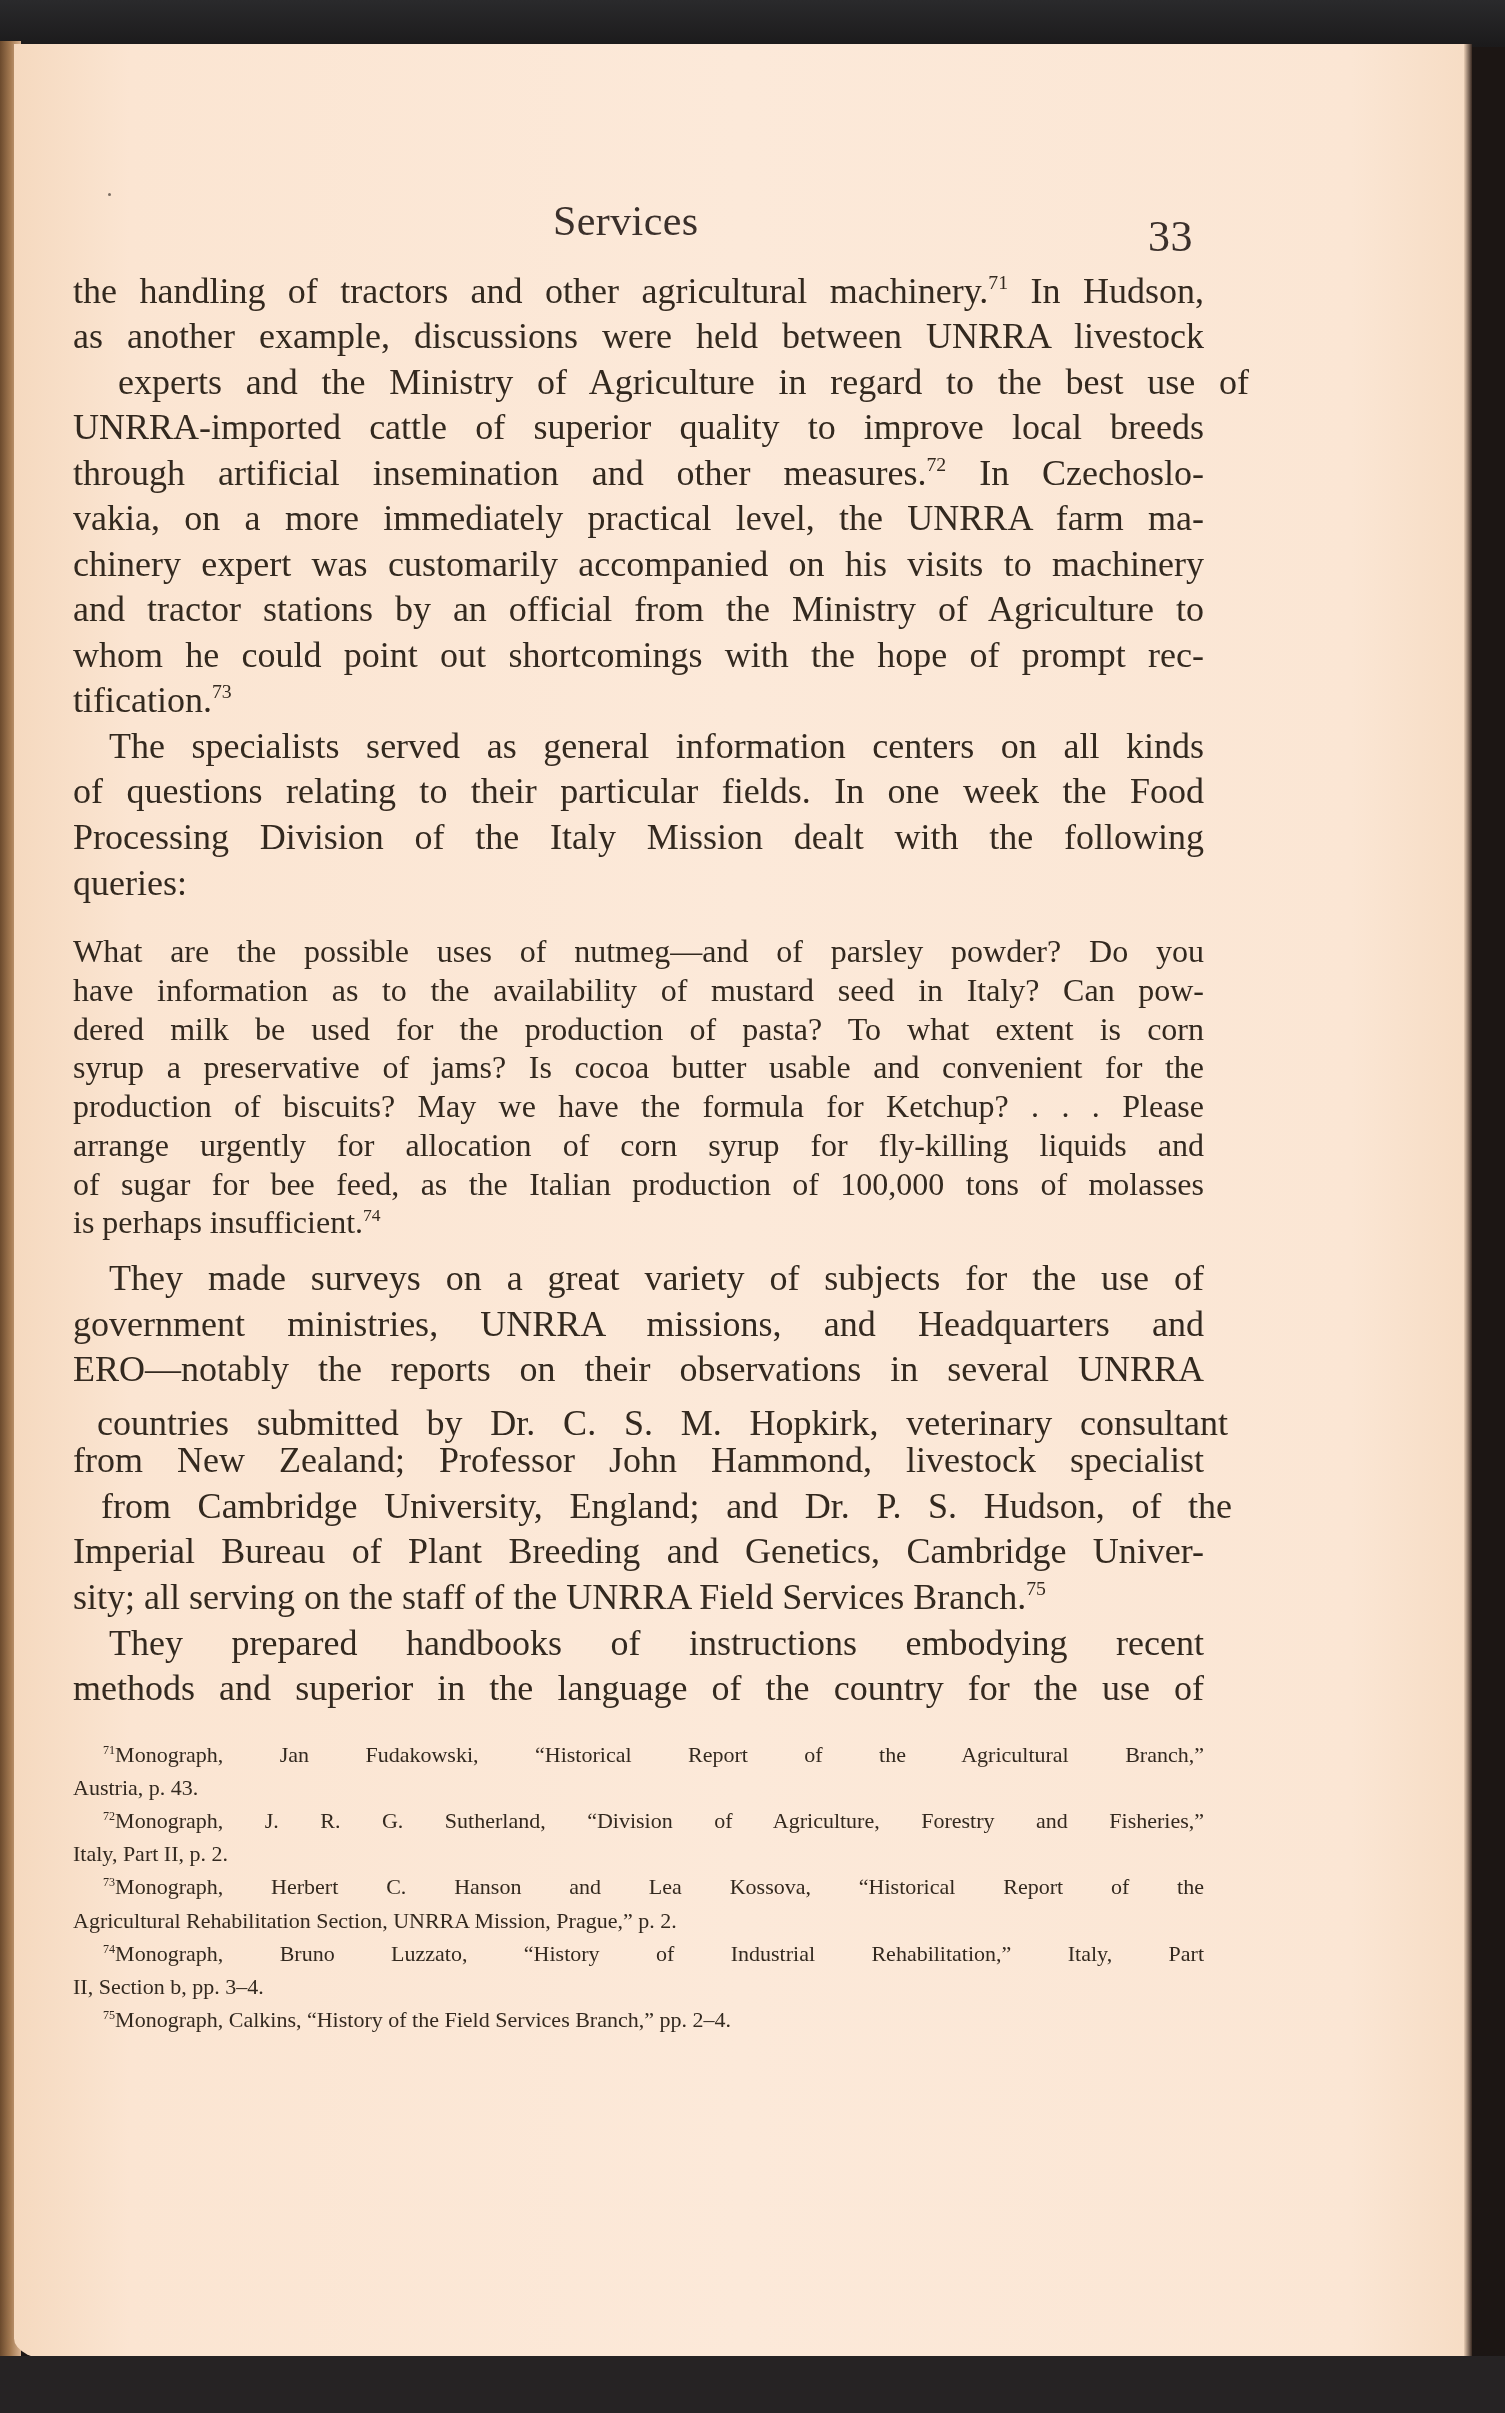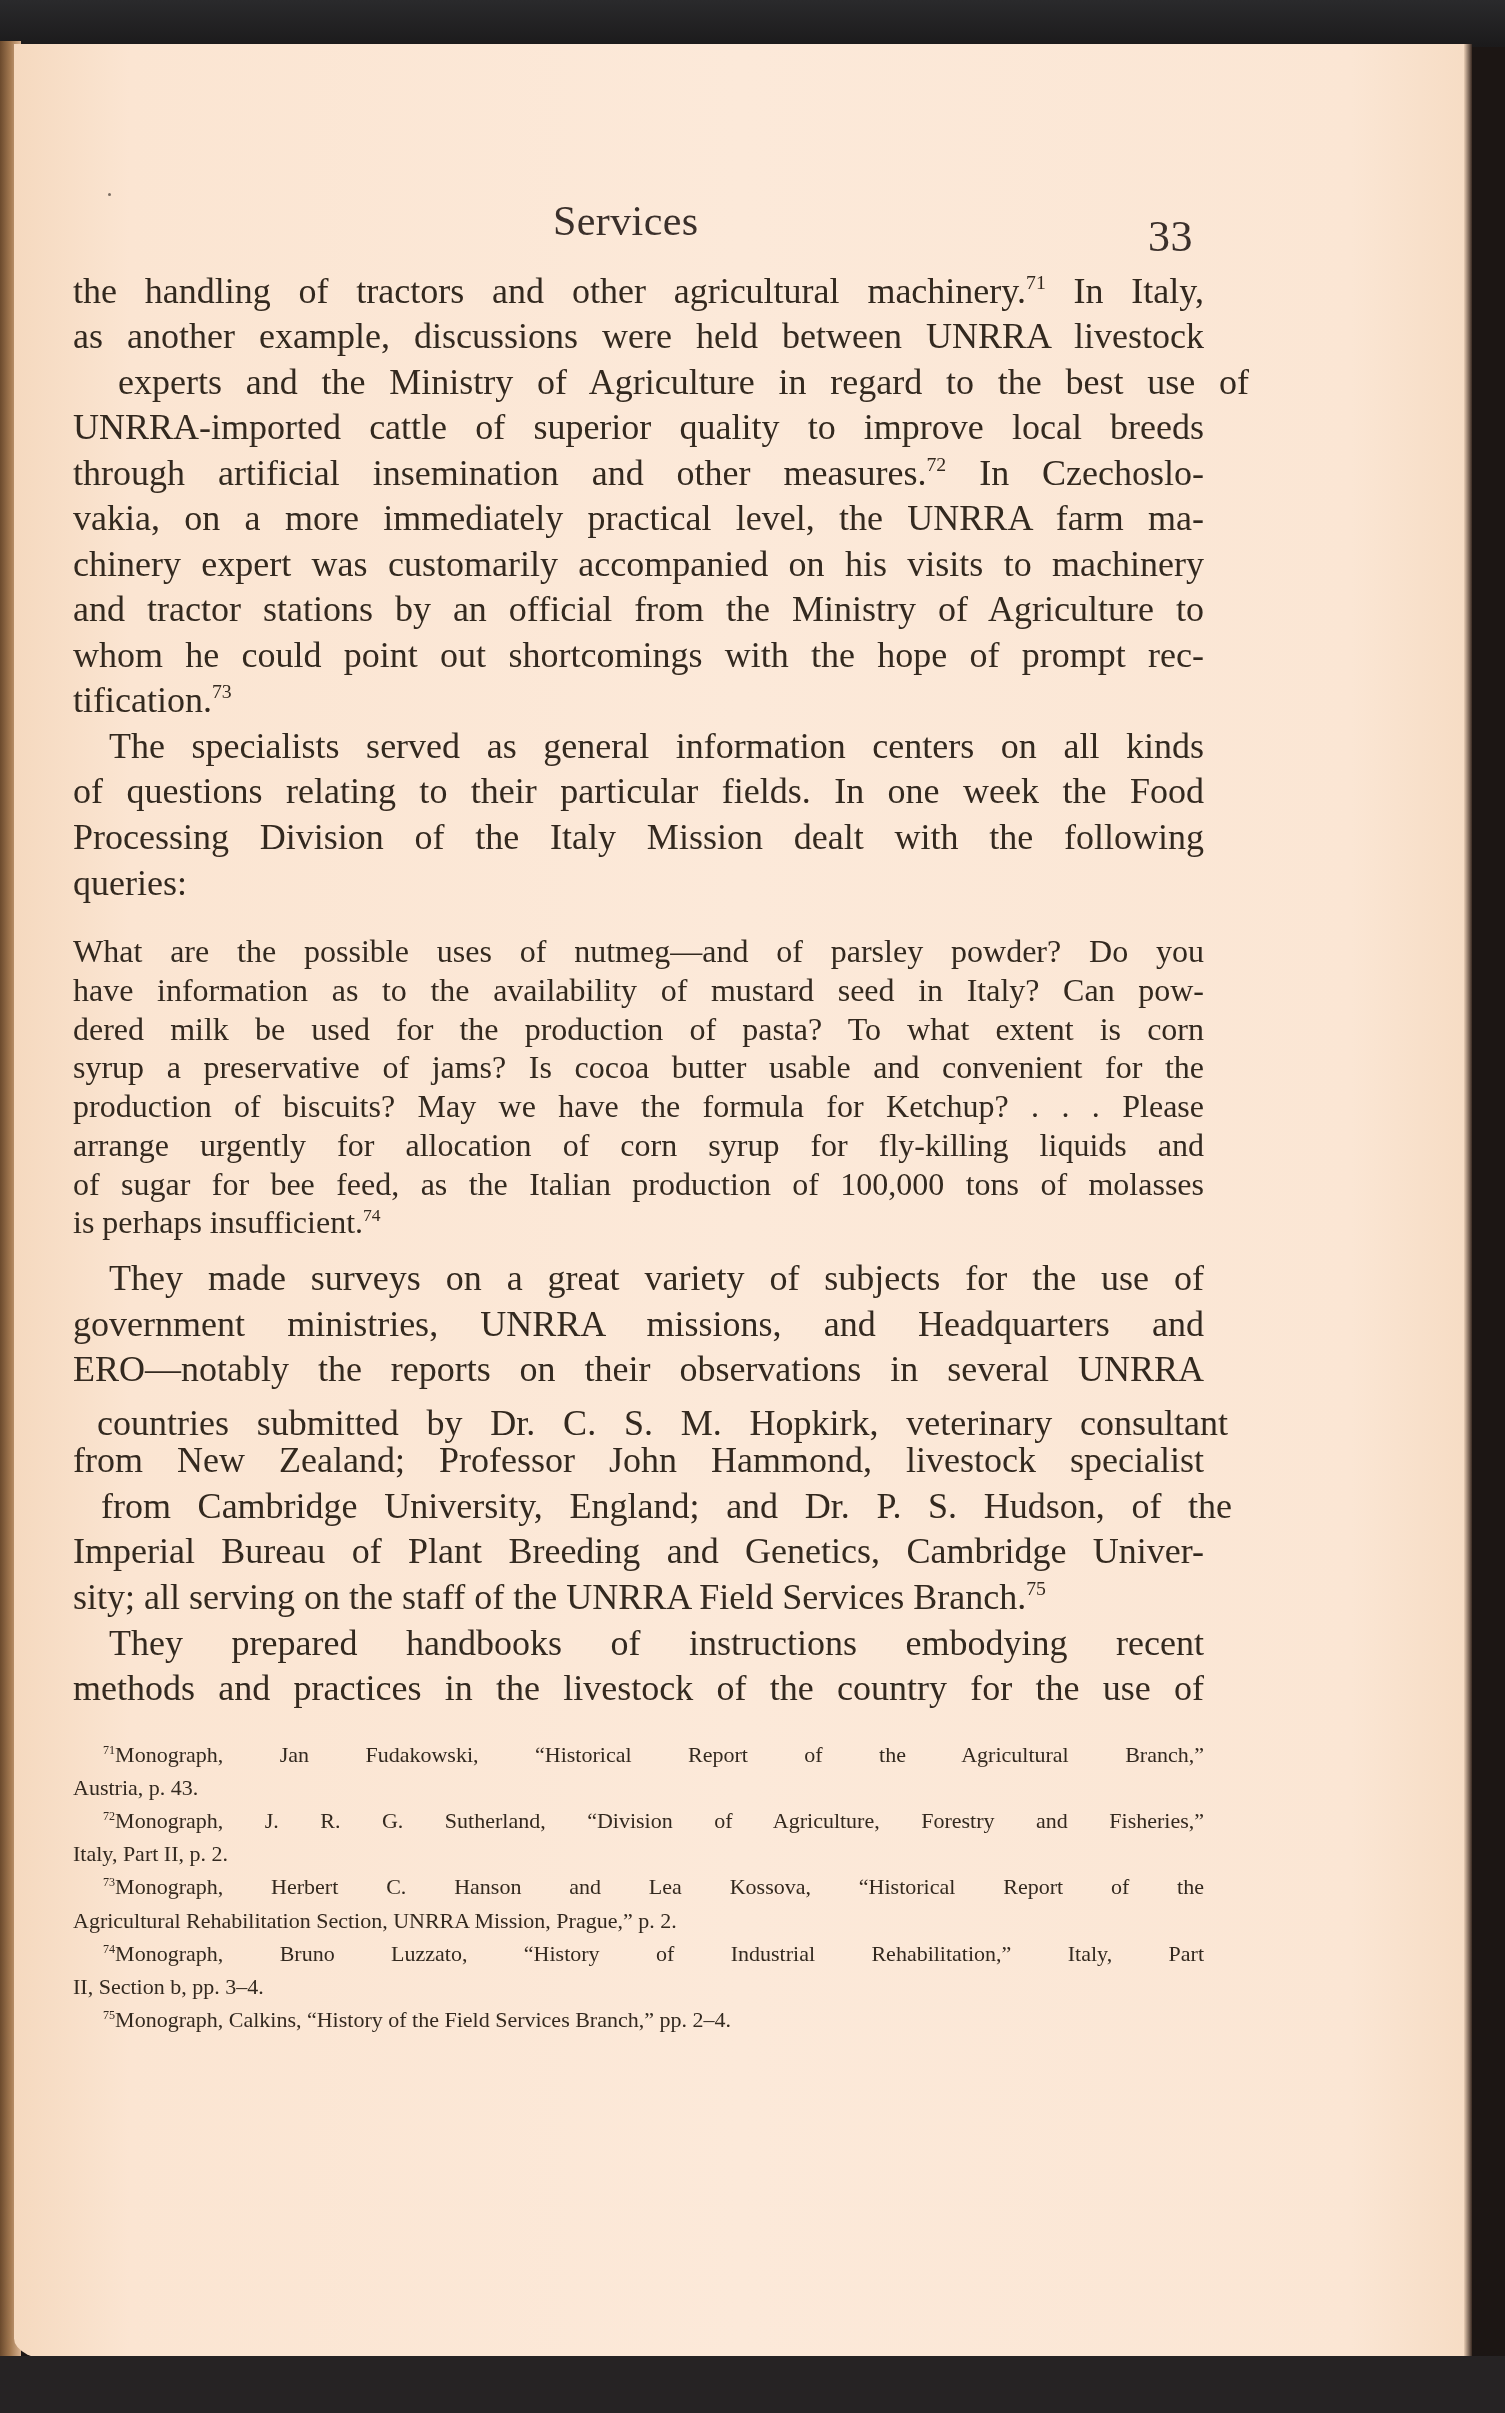--- a/index.html
+++ b/index.html
@@ -61,21 +61,21 @@
 <div class="page-edge"></div>
 <div class="scan-bottom"></div>
 <div class="dot"></div>
 
 <div class="running-head">
   <span class="title">Services</span>
   <span class="pagenum">33</span>
 </div>
 
 <div class="text body" id="body-text" style="top:0;">
-    <div class="line" style="top: 270px;"><span>the handling of tractors and other agricultural machinery.</span><sup>71</sup><span> In Italy,</span></div>
+    <div class="line" style="top: 270px;"><span>the handling of tractors and other agricultural machinery.</span><sup>71</sup><span> In Hudson,</span></div>
     <div class="line" style="top: 315px;"><span>as another example, discussions were held between UNRRA livestock</span></div>
     <div class="line" style="top: 361px; margin-left: 45px;"><span>experts and the Ministry of Agriculture in regard to the best use of</span></div>
     <div class="line" style="top: 406px;"><span>UNRRA-imported cattle of superior quality to improve local breeds</span></div>
     <div class="line" style="top: 452px;"><span>through artificial insemination and other measures.</span><sup>72</sup><span> In Czechoslo-</span></div>
     <div class="line" style="top: 497px;"><span>vakia, on a more immediately practical level, the UNRRA farm ma-</span></div>
     <div class="line" style="top: 543px;"><span>chinery expert was customarily accompanied on his visits to machinery</span></div>
     <div class="line" style="top: 588px;"><span>and tractor stations by an official from the Ministry of Agriculture to</span></div>
     <div class="line" style="top: 634px;"><span>whom he could point out shortcomings with the hope of prompt rec-</span></div>
     <div class="line last" style="top: 679px;"><span>tification.</span><sup>73</sup></div>
     <div class="line indent" style="top: 725px;"><span>The specialists served as general information centers on all kinds</span></div>
@@ -84,21 +84,21 @@
     <div class="line last" style="top: 862px;"><span>queries:</span></div>
     <div class="line indent" style="top: 1257px;"><span>They made surveys on a great variety of subjects for the use of</span></div>
     <div class="line" style="top: 1303px; font-family: Liberation Serif, serif;"><span>government ministries, UNRRA missions, and Headquarters and</span></div>
     <div class="line" style="top: 1348px;"><span>ERO—notably the reports on their observations in several UNRRA</span></div>
     <div class="line" style="top: 1402px; margin-left: 24px;"><span>countries submitted by Dr. C. S. M. Hopkirk, veterinary consultant</span></div>
     <div class="line" style="top: 1439px;"><span>from New Zealand; Professor John Hammond, livestock specialist</span></div>
     <div class="line" style="top: 1485px; margin-left: 28px;"><span>from Cambridge University, England; and Dr. P. S. Hudson, of the</span></div>
     <div class="line" style="top: 1530px;"><span>Imperial Bureau of Plant Breeding and Genetics, Cambridge Univer-</span></div>
     <div class="line last" style="top: 1576px;"><span>sity; all serving on the staff of the UNRRA Field Services Branch.</span><sup>75</sup></div>
     <div class="line indent" style="top: 1622px;"><span>They prepared handbooks of instructions embodying recent</span></div>
-    <div class="line" style="top: 1667px;"><span>methods and practices in the livestock of the country for the use of</span></div>
+    <div class="line" style="top: 1667px;"><span>methods and superior in the language of the country for the use of</span></div>
   </div>
 <div class="text quote" id="quote-text" style="top:0;">
     <div class="line" style="top: 932px;"><span>What are the possible uses of nutmeg—and of parsley powder? Do you</span></div>
     <div class="line" style="top: 971px;"><span>have information as to the availability of mustard seed in Italy? Can pow-</span></div>
     <div class="line" style="top: 1010px;"><span>dered milk be used for the production of pasta? To what extent is corn</span></div>
     <div class="line" style="top: 1048px;"><span>syrup a preservative of jams? Is cocoa butter usable and convenient for the</span></div>
     <div class="line" style="top: 1087px;"><span>production of biscuits? May we have the formula for Ketchup? . . . Please</span></div>
     <div class="line" style="top: 1126px;"><span>arrange urgently for allocation of corn syrup for fly-killing liquids and</span></div>
     <div class="line" style="top: 1165px;"><span>of sugar for bee feed, as the Italian production of 100,000 tons of molasses</span></div>
     <div class="line last" style="top: 1203px;"><span>is perhaps insufficient.</span><sup>74</sup></div>

